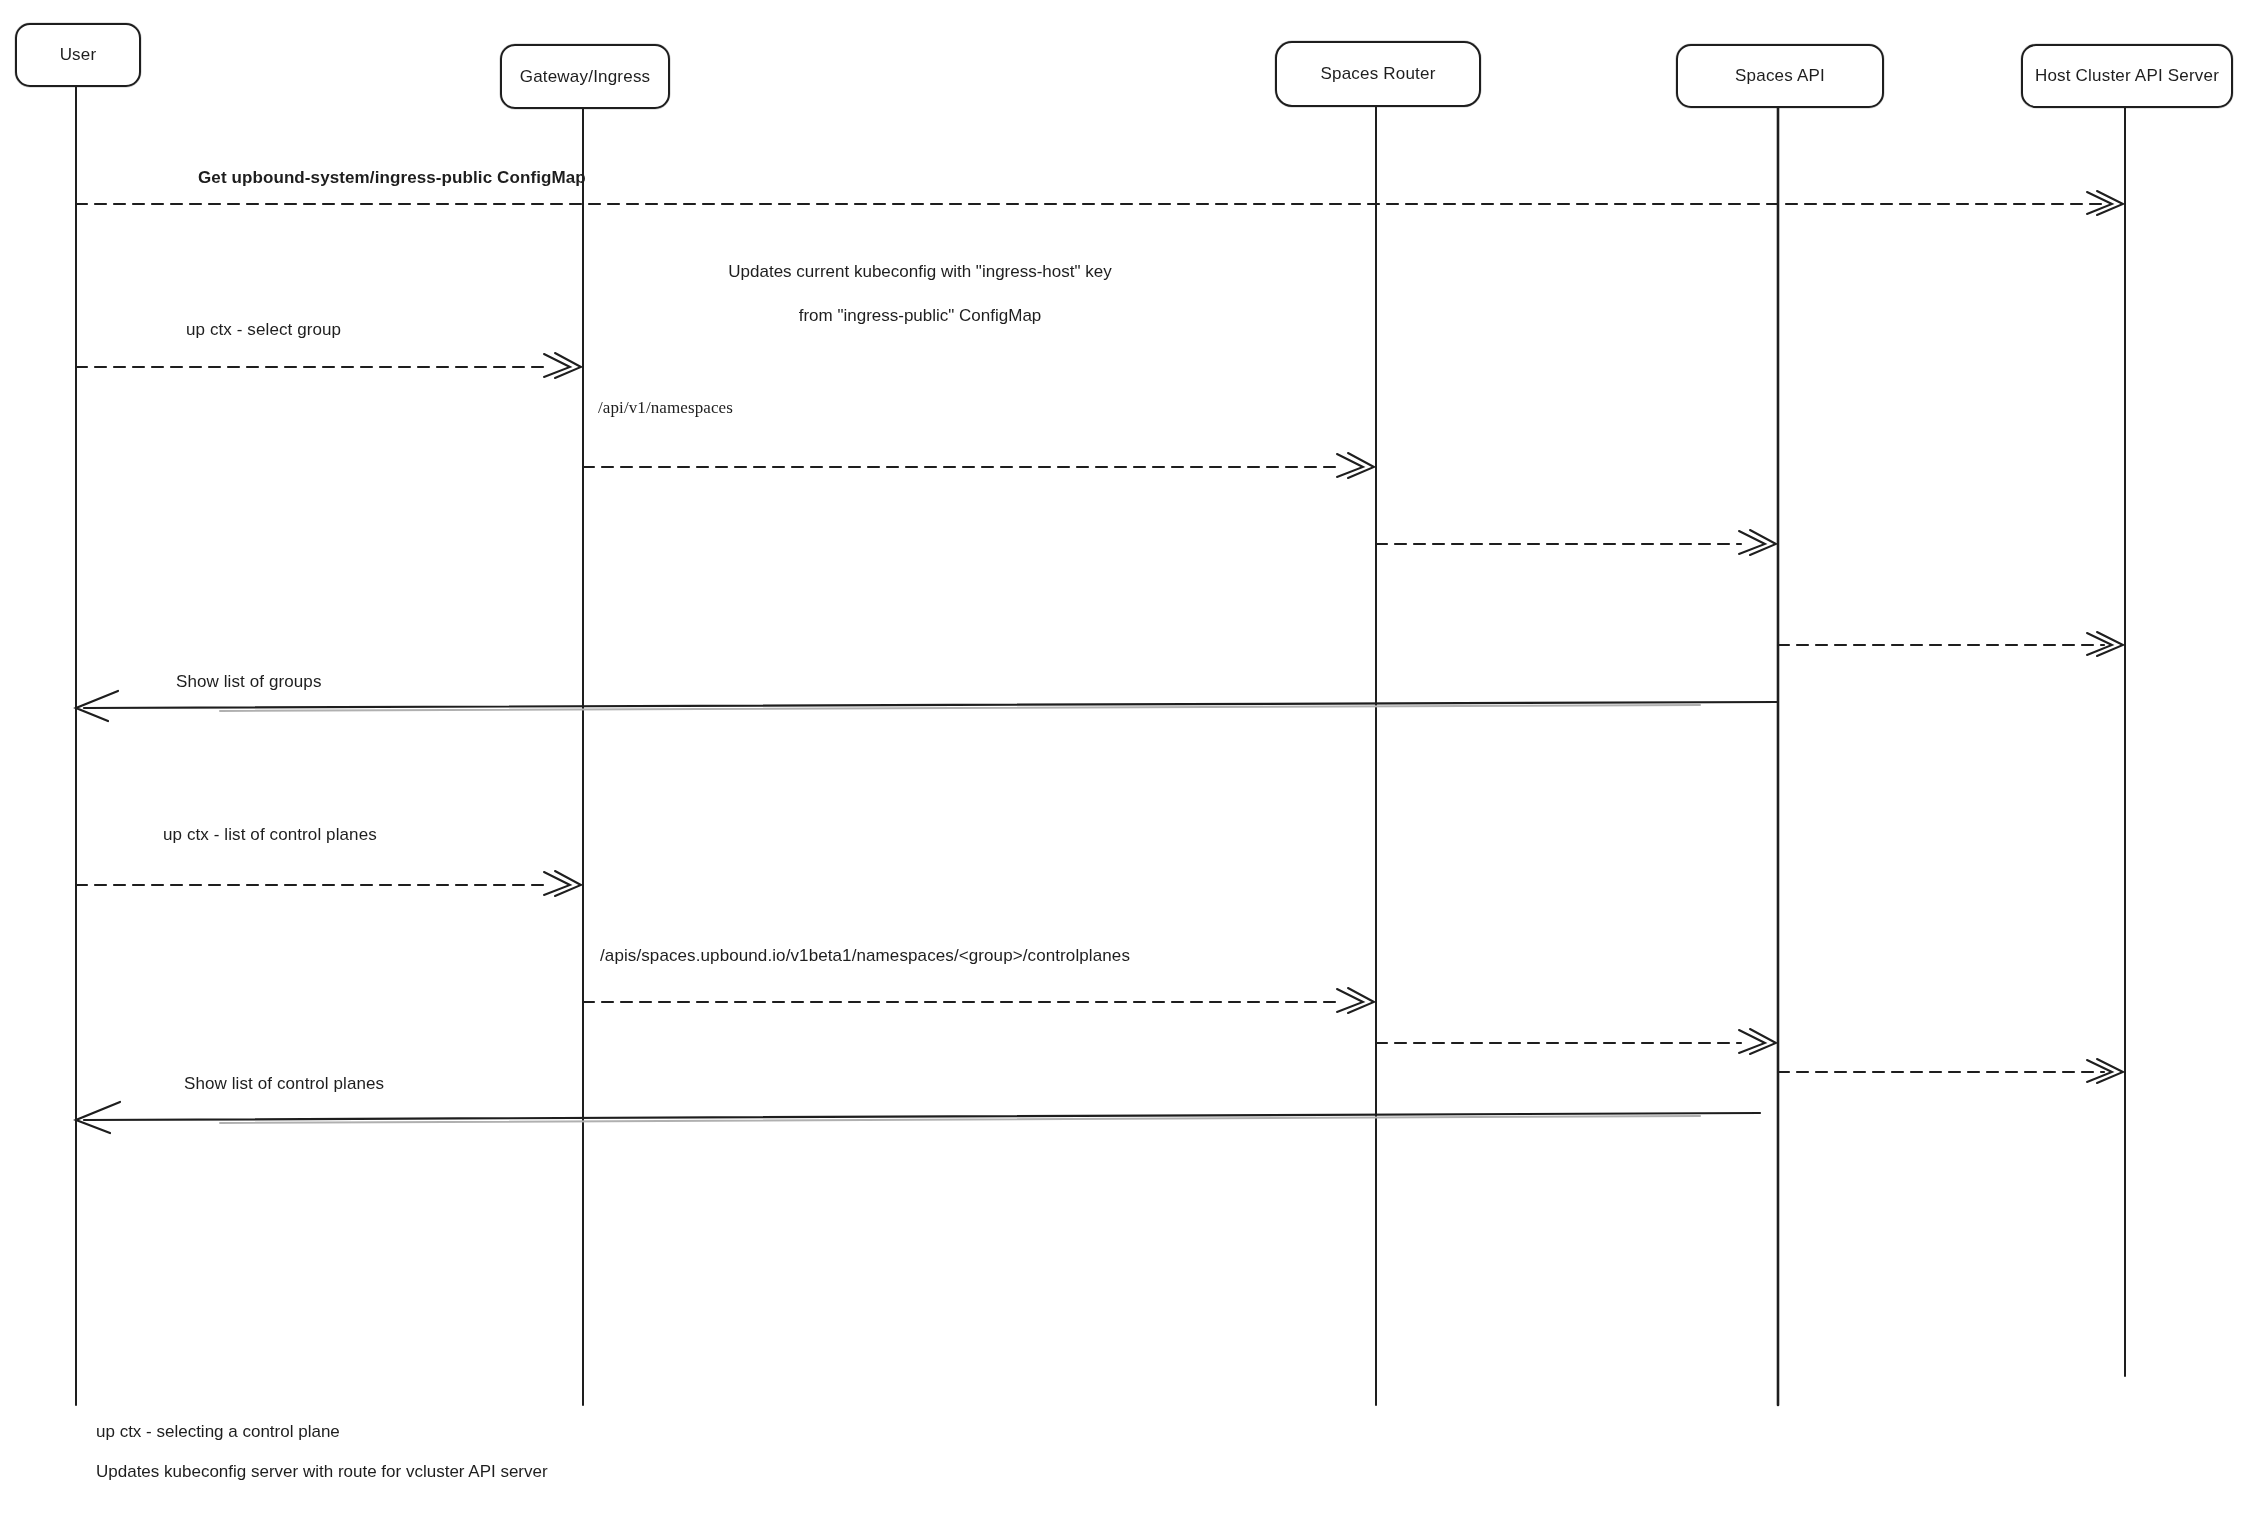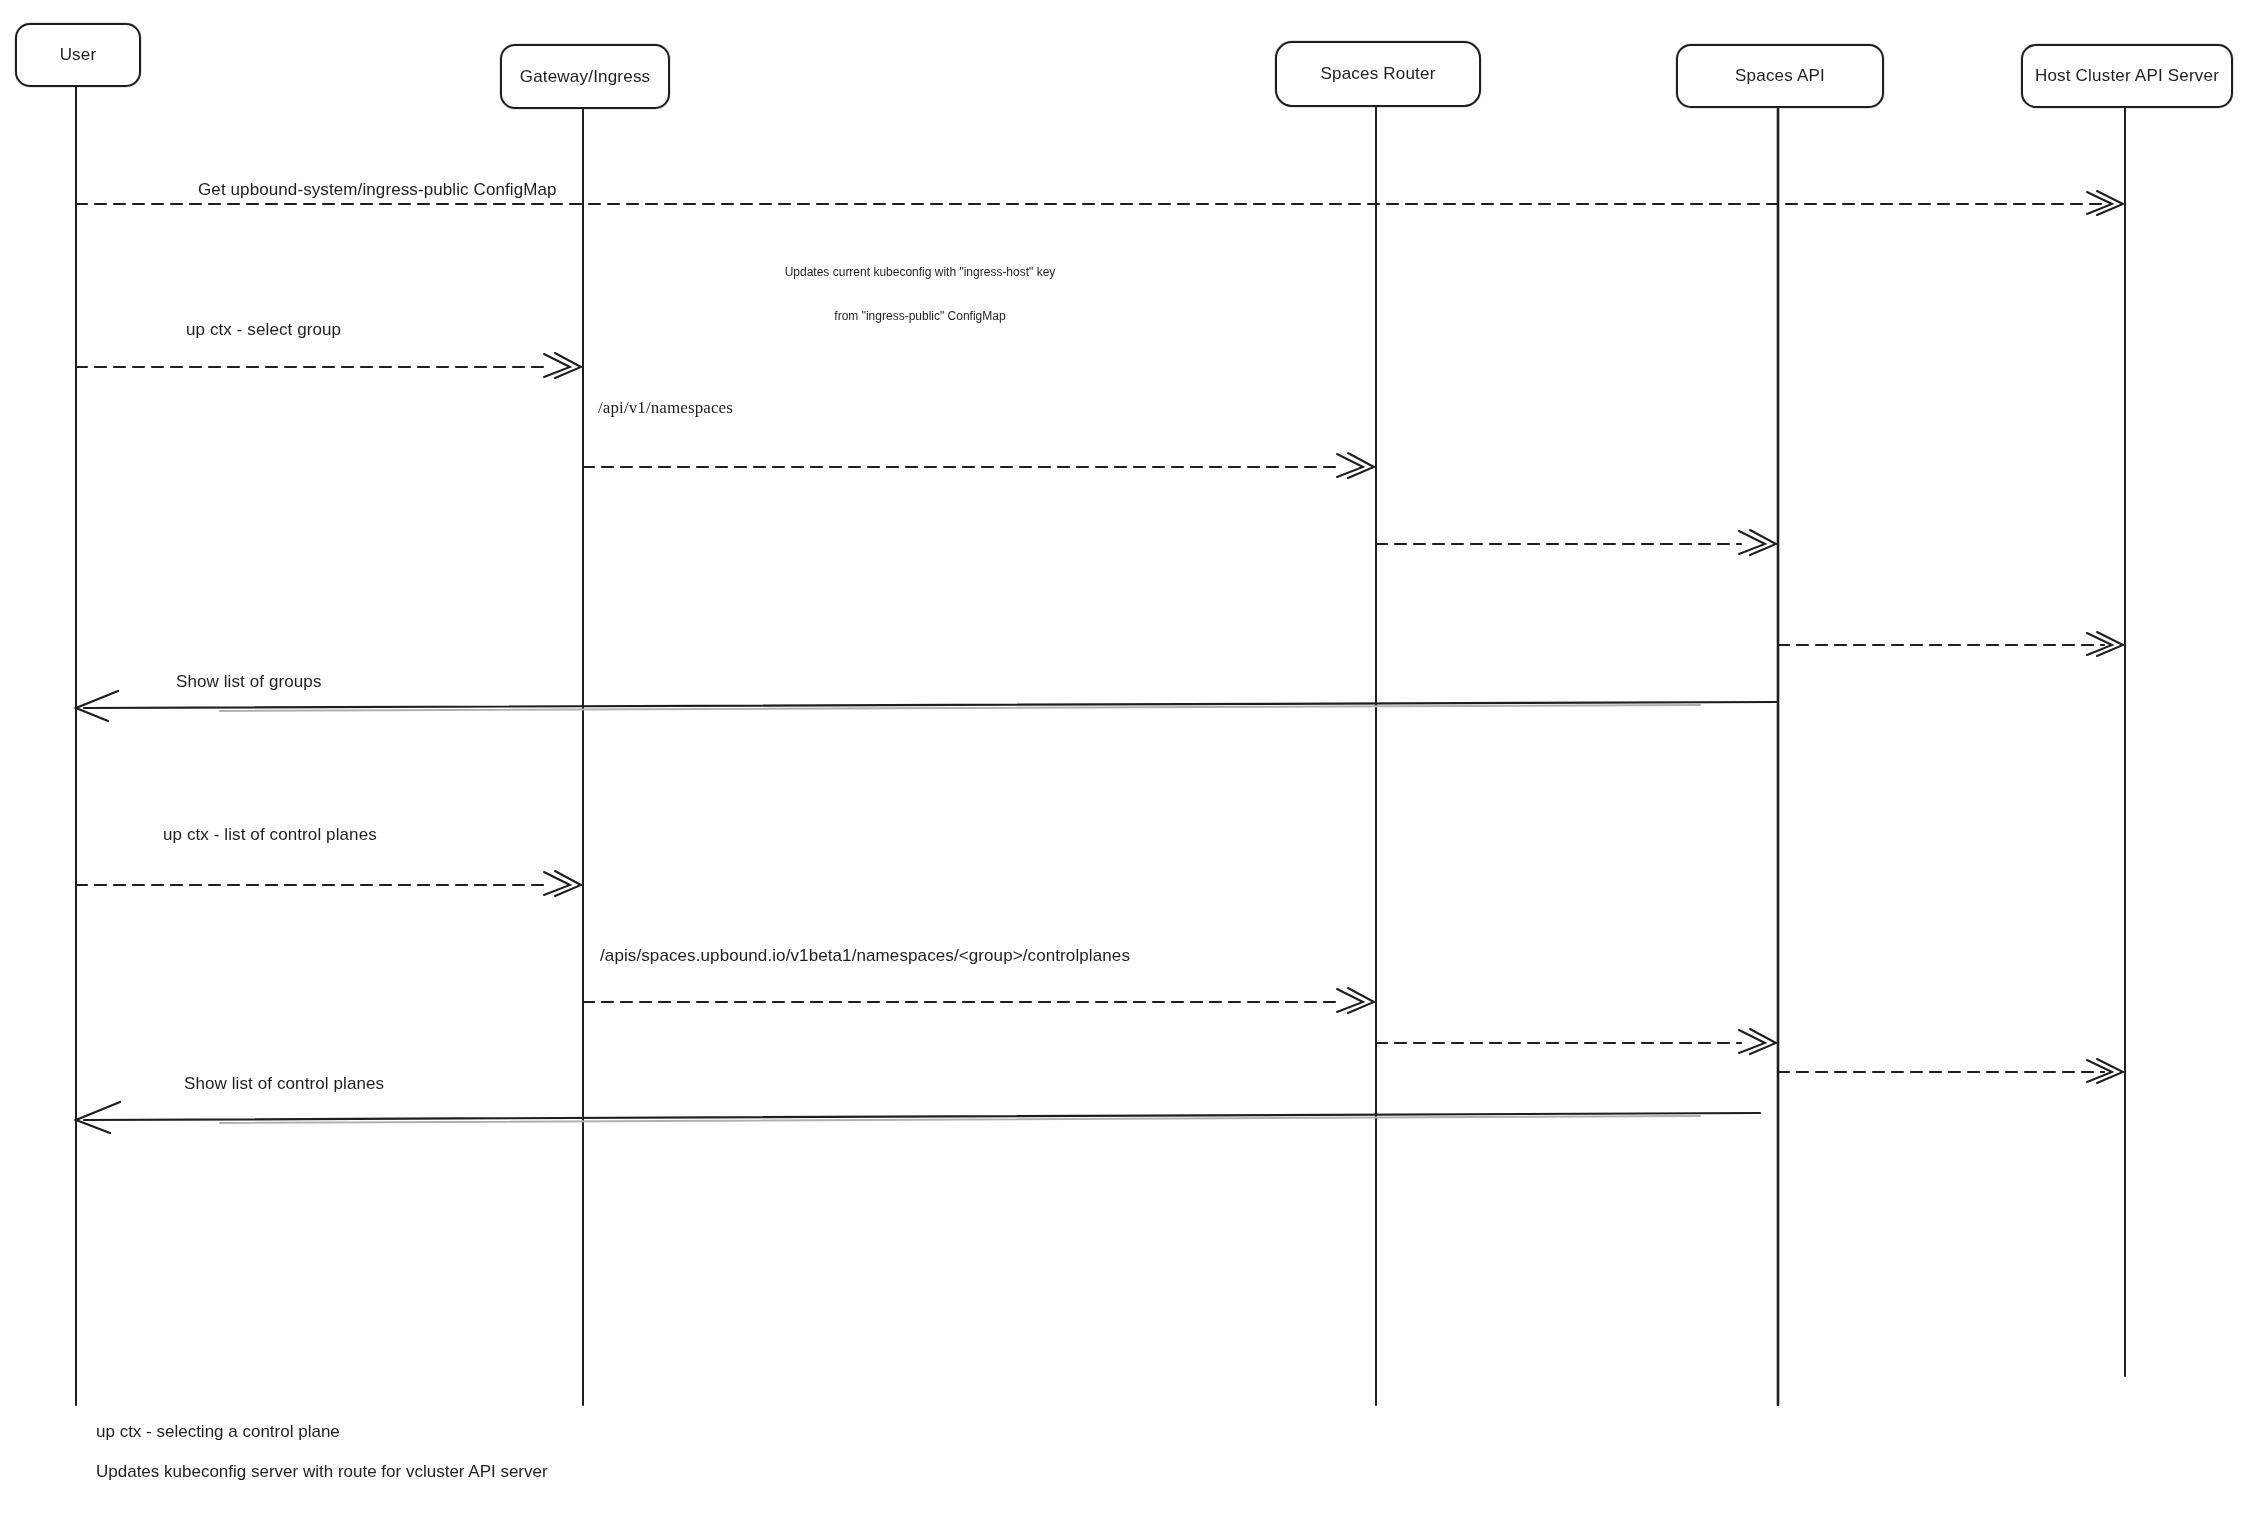--- a/index.html
+++ b/index.html
@@ -6,21 +6,21 @@
   body{width:2252px;height:1532px;overflow:hidden;
        font-family:"Liberation Sans","DejaVu Sans",sans-serif;color:#1e1e1e;}
   .canvas{position:relative;width:2252px;height:1532px;background:#ffffff;margin-top:8px;}
   .canvas > svg{position:absolute;left:0;top:0;}
   .actor{position:absolute;display:flex;align-items:center;justify-content:center;
          background:#ffffff;border:2px solid #1e1e1e;border-radius:15px;
          font-size:17px;letter-spacing:.2px;white-space:nowrap;
          box-shadow:0 0 0 0.5px rgba(30,30,30,.25);}
   .actor.big{font-size:17px;border-radius:17px;}
   .msg-label{position:absolute;font-size:17px;white-space:nowrap;letter-spacing:.1px;}
-  .note{position:absolute;font-size:12px;text-align:center;line-height:22px;white-space:pre-line;}
+  .note{position:absolute;font-size:17px;text-align:center;line-height:22px;white-space:pre-line;}
   .footer-line{position:absolute;font-size:17px;white-space:nowrap;}
 </style>
 </head>
 <body>
 
 <div class="canvas">
 
   <svg width="2252" height="1532" viewBox="0 0 2252 1532" fill="none" stroke="#1e1e1e" stroke-width="2" stroke-linecap="round">
 
     <line x1="76" y1="75" x2="76" y2="1397"></line>
@@ -105,21 +105,21 @@
   <div class="actor big" style="left:1275px;top:33px;width:202px;height:62px;">
     <span>Spaces Router</span>
   </div>
   <div class="actor" style="left:1676px;top:36px;width:204px;height:60px;">
     <span>Spaces API</span>
   </div>
   <div class="actor" style="left:2021px;top:36px;width:208px;height:60px;">
     <span>Host Cluster API Server</span>
   </div>
 
-  <div class="msg-label" style="left:198px;top:172px;">Get upbound-system/ingress-public ConfigMap</div>
+  <div class="msg-label" style="left:198px;top:160px;font-weight:bold;">Get upbound-system/ingress-public ConfigMap</div>
 
   <div class="note" style="left:660px;top:231px;width:520px;">
     <div>Updates current kubeconfig with "ingress-host" key</div>
     <div>from "ingress-public" ConfigMap</div>
   </div>
 
   <div class="msg-label" style="left:186px;top:312px;">up ctx - select group</div>
 
   <div class="msg-label" style="left:598px;top:390px;font-family:Liberation Serif, serif;">/api/v1/namespaces</div>
 

